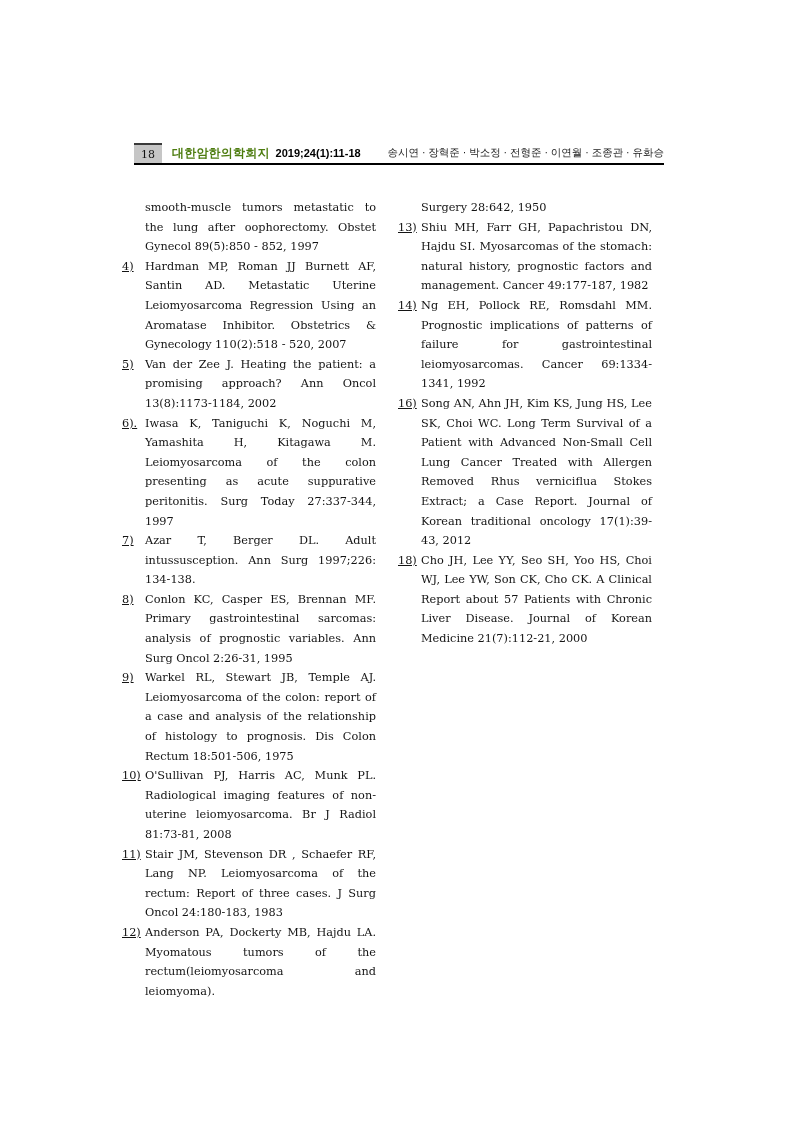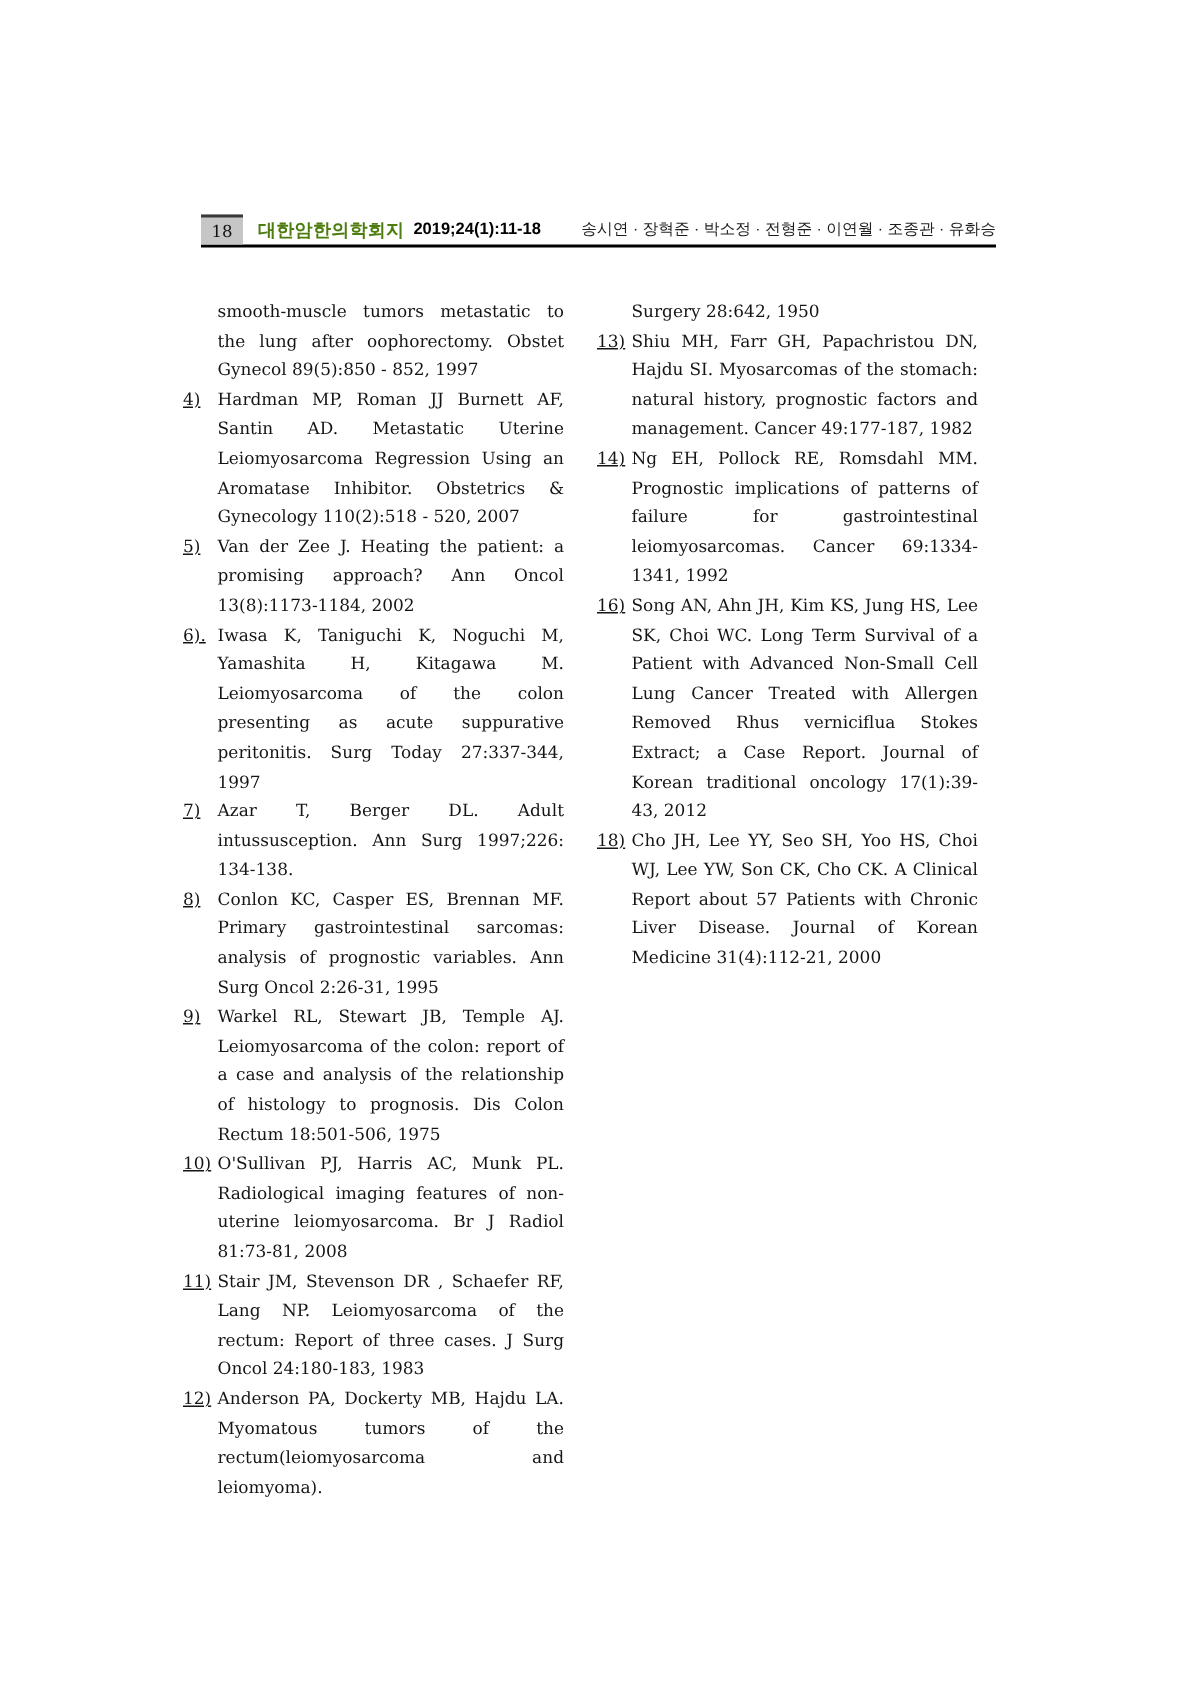--- a/index.html
+++ b/index.html
@@ -117,17 +117,17 @@
         <div class="ref-item"><span class="ref-num">9)</span><span>Warkel RL, Stewart JB, Temple AJ. Leiomyosarcoma of the colon: report of a case and analysis of the relationship of histology to prognosis. Dis Colon Rectum 18:501-506, 1975</span></div>
         <div class="ref-item"><span class="ref-num">10)</span><span>O'Sullivan PJ, Harris AC, Munk PL. Radiological imaging features of non-uterine leiomyosarcoma. Br J Radiol 81:73-81, 2008</span></div>
         <div class="ref-item"><span class="ref-num">11)</span><span>Stair JM, Stevenson DR , Schaefer RF, Lang NP. Leiomyosarcoma of the rectum: Report of three cases. J Surg Oncol 24:180-183, 1983</span></div>
         <div class="ref-item"><span class="ref-num">12)</span><span>Anderson PA, Dockerty MB, Hajdu LA. Myomatous tumors of the rectum(leiomyosarcoma and leiomyoma).</span></div>
       </div>
     <div class="ref-column" id="col-right">
         <div class="ref-item"><span class="ref-num"></span><span>Surgery 28:642, 1950</span></div>
         <div class="ref-item"><span class="ref-num">13)</span><span>Shiu MH, Farr GH, Papachristou DN, Hajdu SI. Myosarcomas of the stomach: natural history, prognostic factors and management. Cancer 49:177-187, 1982</span></div>
         <div class="ref-item"><span class="ref-num">14)</span><span>Ng EH, Pollock RE, Romsdahl MM. Prognostic implications of patterns of failure for gastrointestinal leiomyosarcomas. Cancer 69:1334-1341, 1992</span></div>
         <div class="ref-item"><span class="ref-num">16)</span><span>Song AN, Ahn JH, Kim KS, Jung HS, Lee SK, Choi WC. Long Term Survival of a Patient with Advanced Non-Small Cell Lung Cancer Treated with Allergen Removed Rhus verniciflua Stokes Extract; a Case Report. Journal of Korean traditional oncology 17(1):39-43, 2012</span></div>
-        <div class="ref-item"><span class="ref-num">18)</span><span>Cho JH, Lee YY, Seo SH, Yoo HS, Choi WJ, Lee YW, Son CK, Cho CK. A Clinical Report about 57 Patients with Chronic Liver Disease. Journal of Korean Medicine 31(4):112-21, 2000</span></div>
+        <div class="ref-item"><span class="ref-num">18)</span><span>Cho JH, Lee YY, Seo SH, Yoo HS, Choi WJ, Lee YW, Son CK, Cho CK. A Clinical Report about 57 Patients with Chronic Liver Disease. Journal of Korean Medicine 21(7):112-21, 2000</span></div>
       </div>
   </div>
 
 </div>
 
 </body></html>

